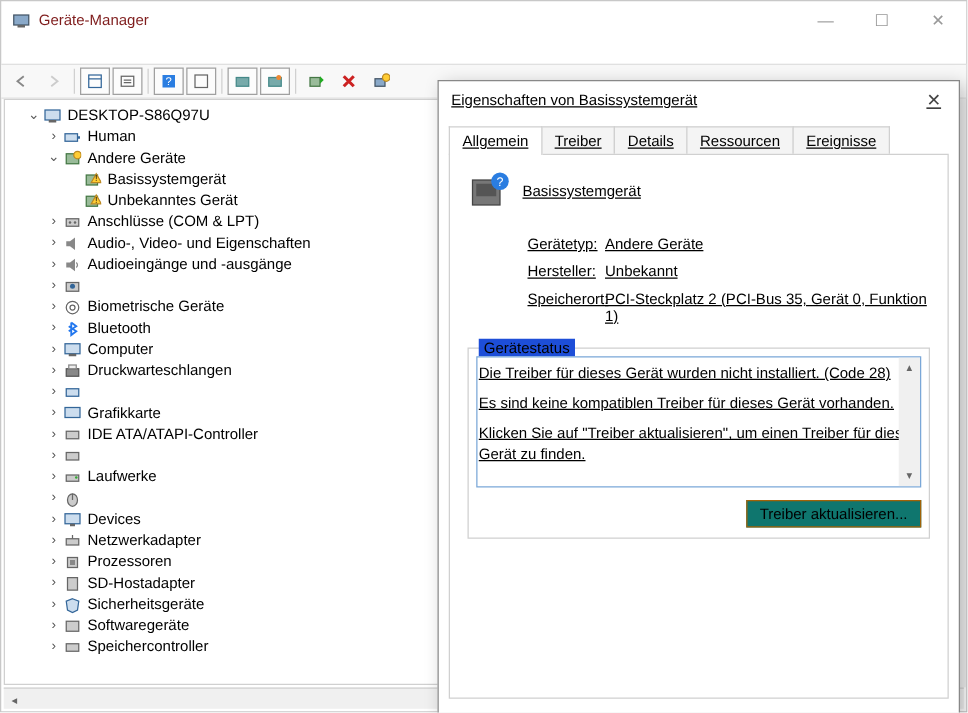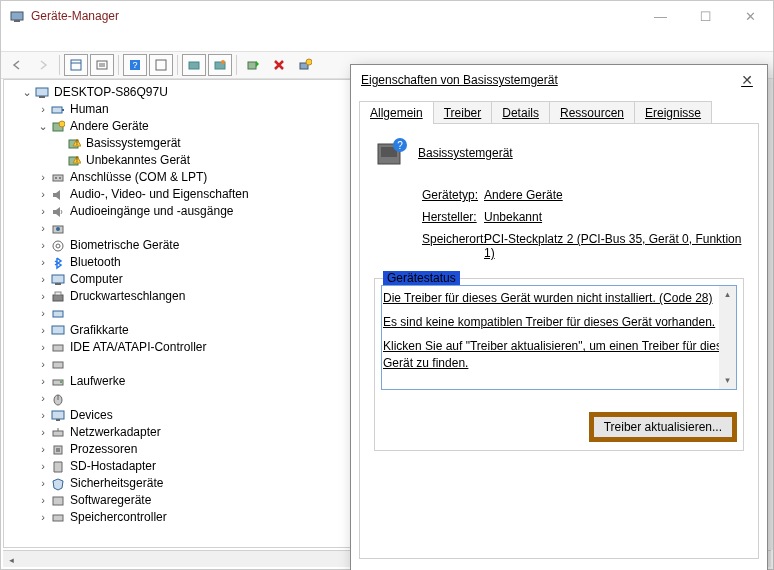--- a/index.html
+++ b/index.html
@@ -50,21 +50,21 @@
   .tab-panel { border: 1px solid #d0d0d0; flex: 1; padding: 12px 14px; font-size: 12px; background: #fff; margin-top: -1px; display: flex; flex-direction: column; }
   .dev-header { display: flex; align-items: center; gap: 10px; margin-bottom: 18px; }
   .big-icon { width: 34px; height: 34px; display: flex; align-items: center; justify-content: center; position: relative; }
   .prop-row { display: flex; font-size: 12px; margin-bottom: 8px; }
   .prop-label { width: 110px; padding-left: 48px; }
   .prop-val { flex: 1; }
   .fieldset { border: 1px solid #d0d0d0; margin-top: 10px; padding: 6px 6px 8px 6px; position: relative; }
   .fieldset-legend { position: absolute; top: -8px; left: 8px; background: #1d4ed8; padding: 0 4px; font-size: 12px; }
   .status-box { border: 1px solid #7aa7d8; height: 105px; padding: 4px 1px; font-size: 12px; overflow: hidden; position: relative; line-height: 1.35; }
   .status-box .sb-scrollbar { position: absolute; right: 0; top: 0; bottom: 0; width: 17px; background: #f0f0f0; }
-  .update-btn { float: right; margin-top: 22px; padding: 3px 10px; font-size: 12px; border: 5px solid #a16207; background: #e5e5e5; }
+  .update-btn { float: right; margin-top: 10px; padding: 3px 10px; font-size: 12px; border: 1px solid #a16207; background: #0f766e; }
   .dialog-buttons { display: flex; justify-content: space-between; gap: 23px; padding: 8px 10px; }
   .dlg-btn { min-width: 78px; padding: 3px 10px; font-size: 12px; border: 2px solid #a16207; background: #e1e1e1; text-align: center; }
   .dlg-btn.primary { border: 2px solid #0078d7; background: #e5f1fb; }
 
   
   svg { display: block; }
 </style>
 </head>
 <body>
 

